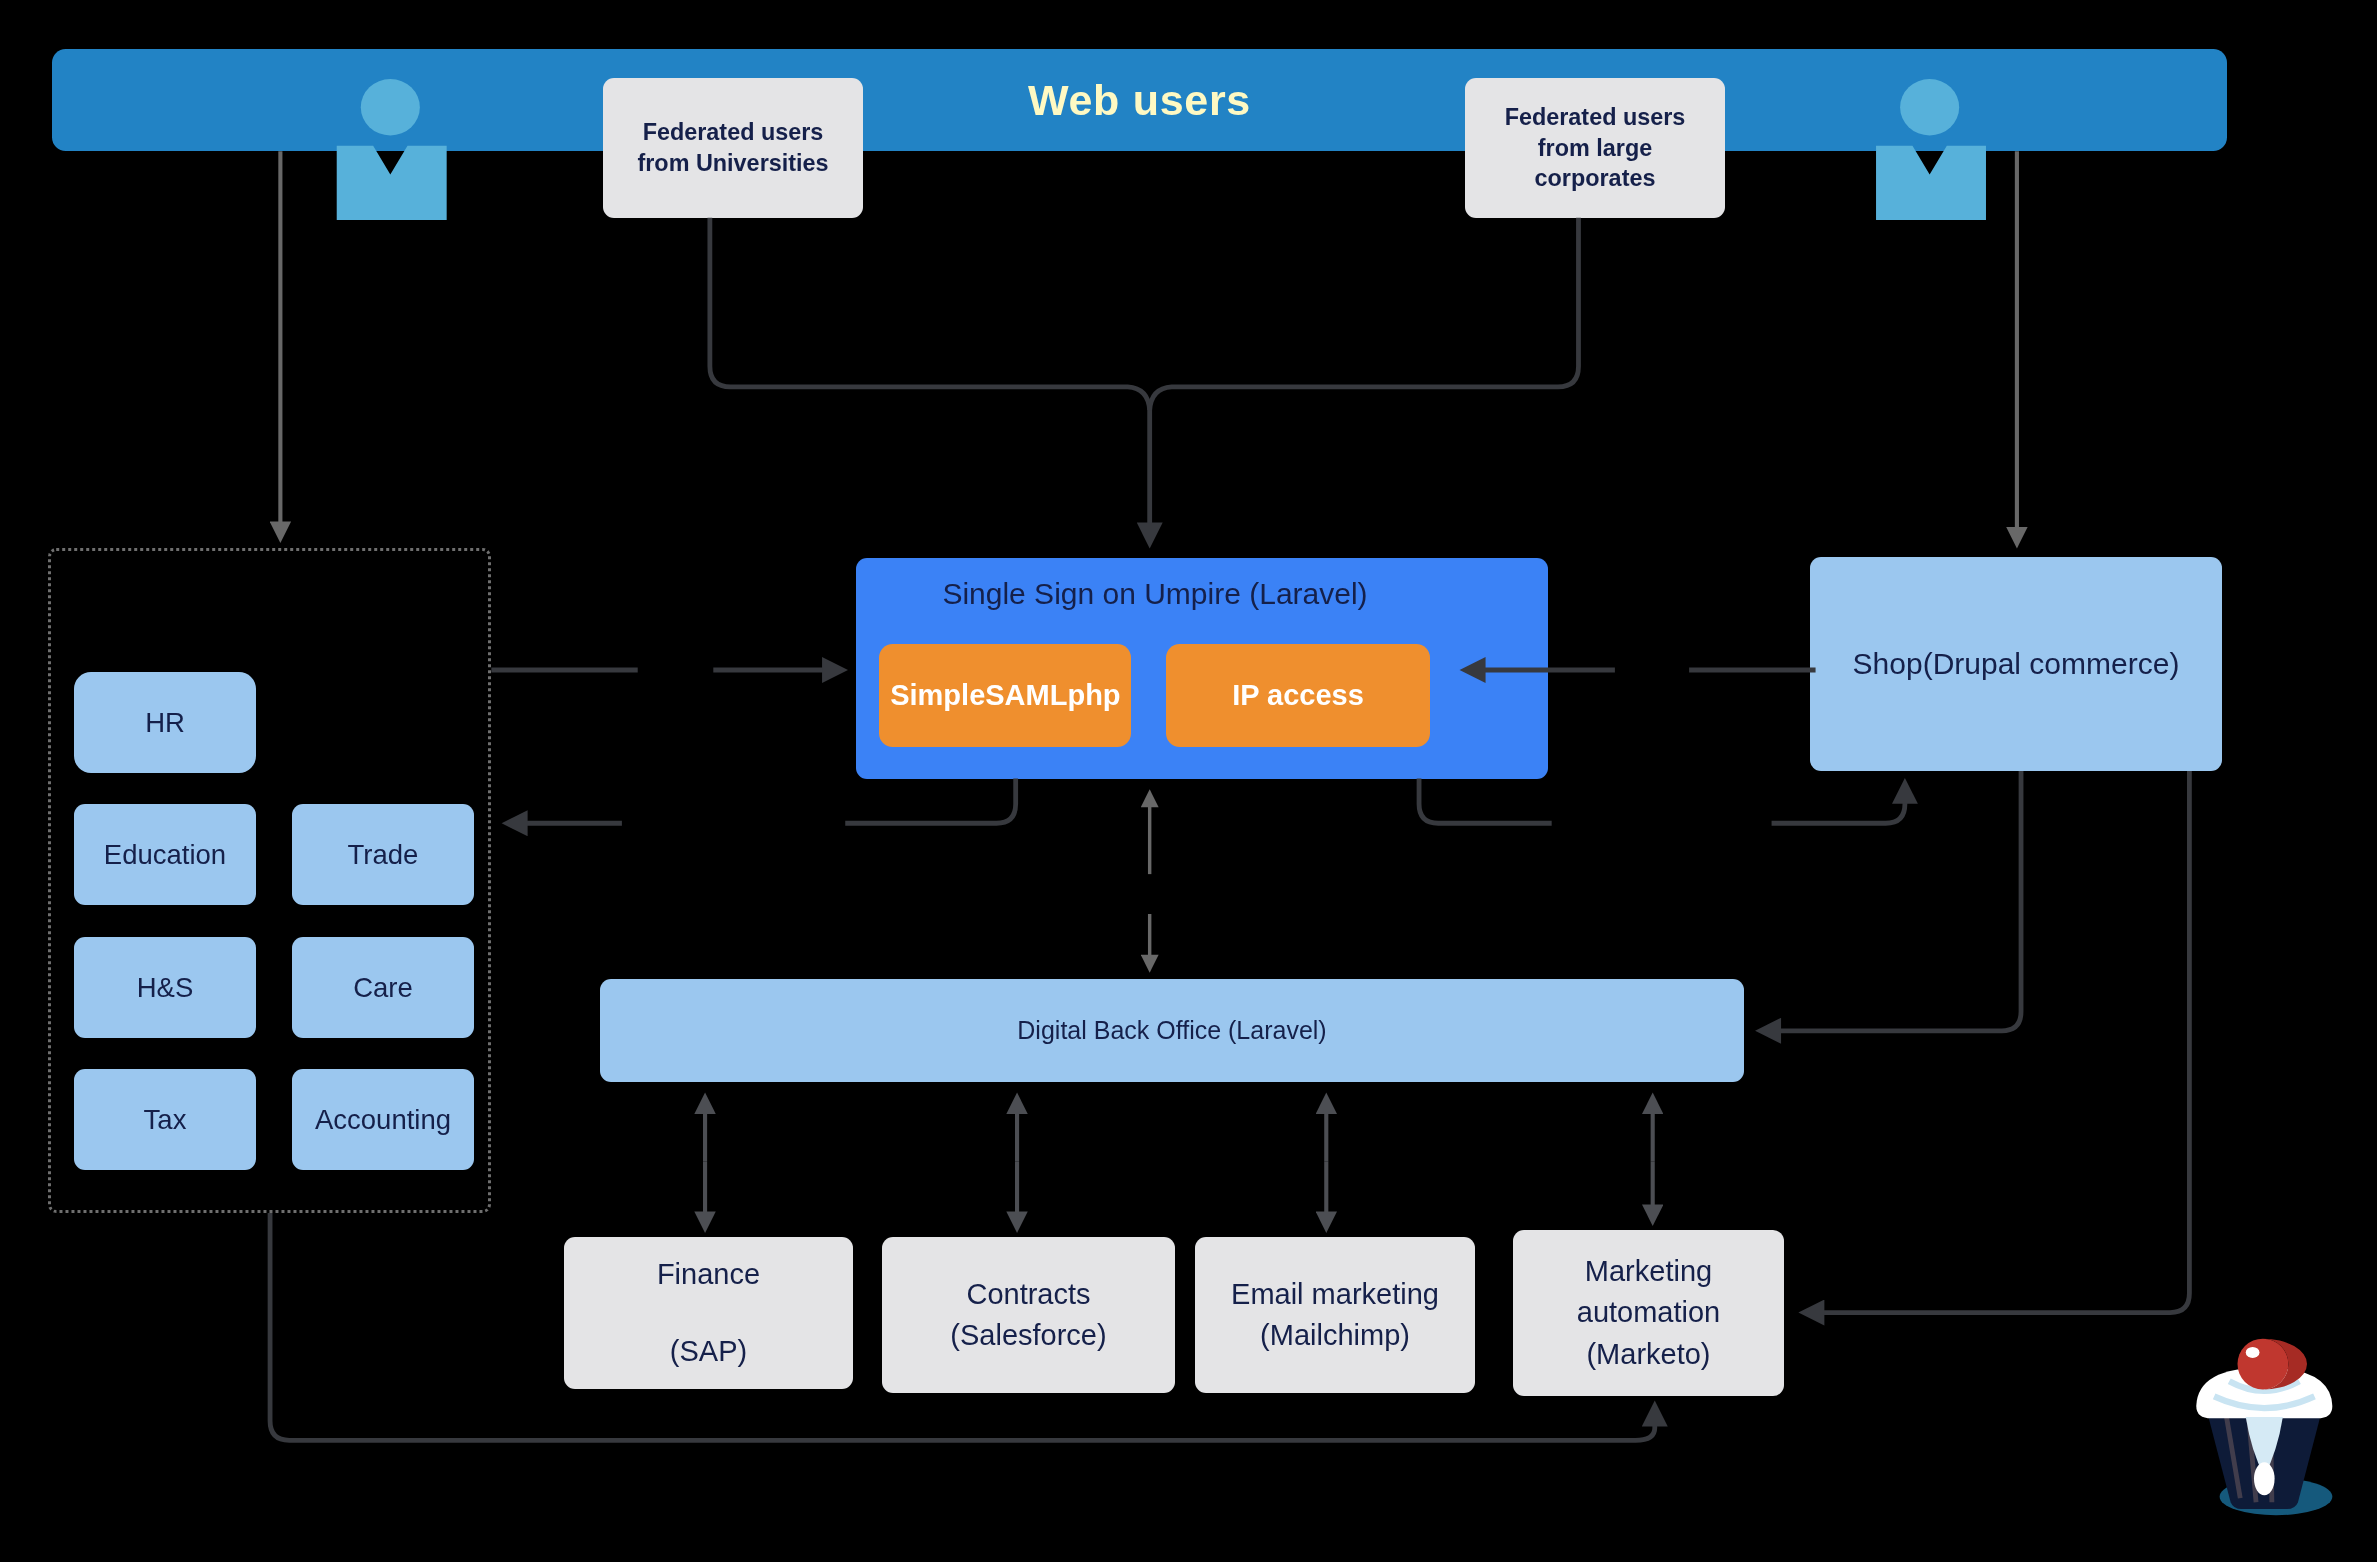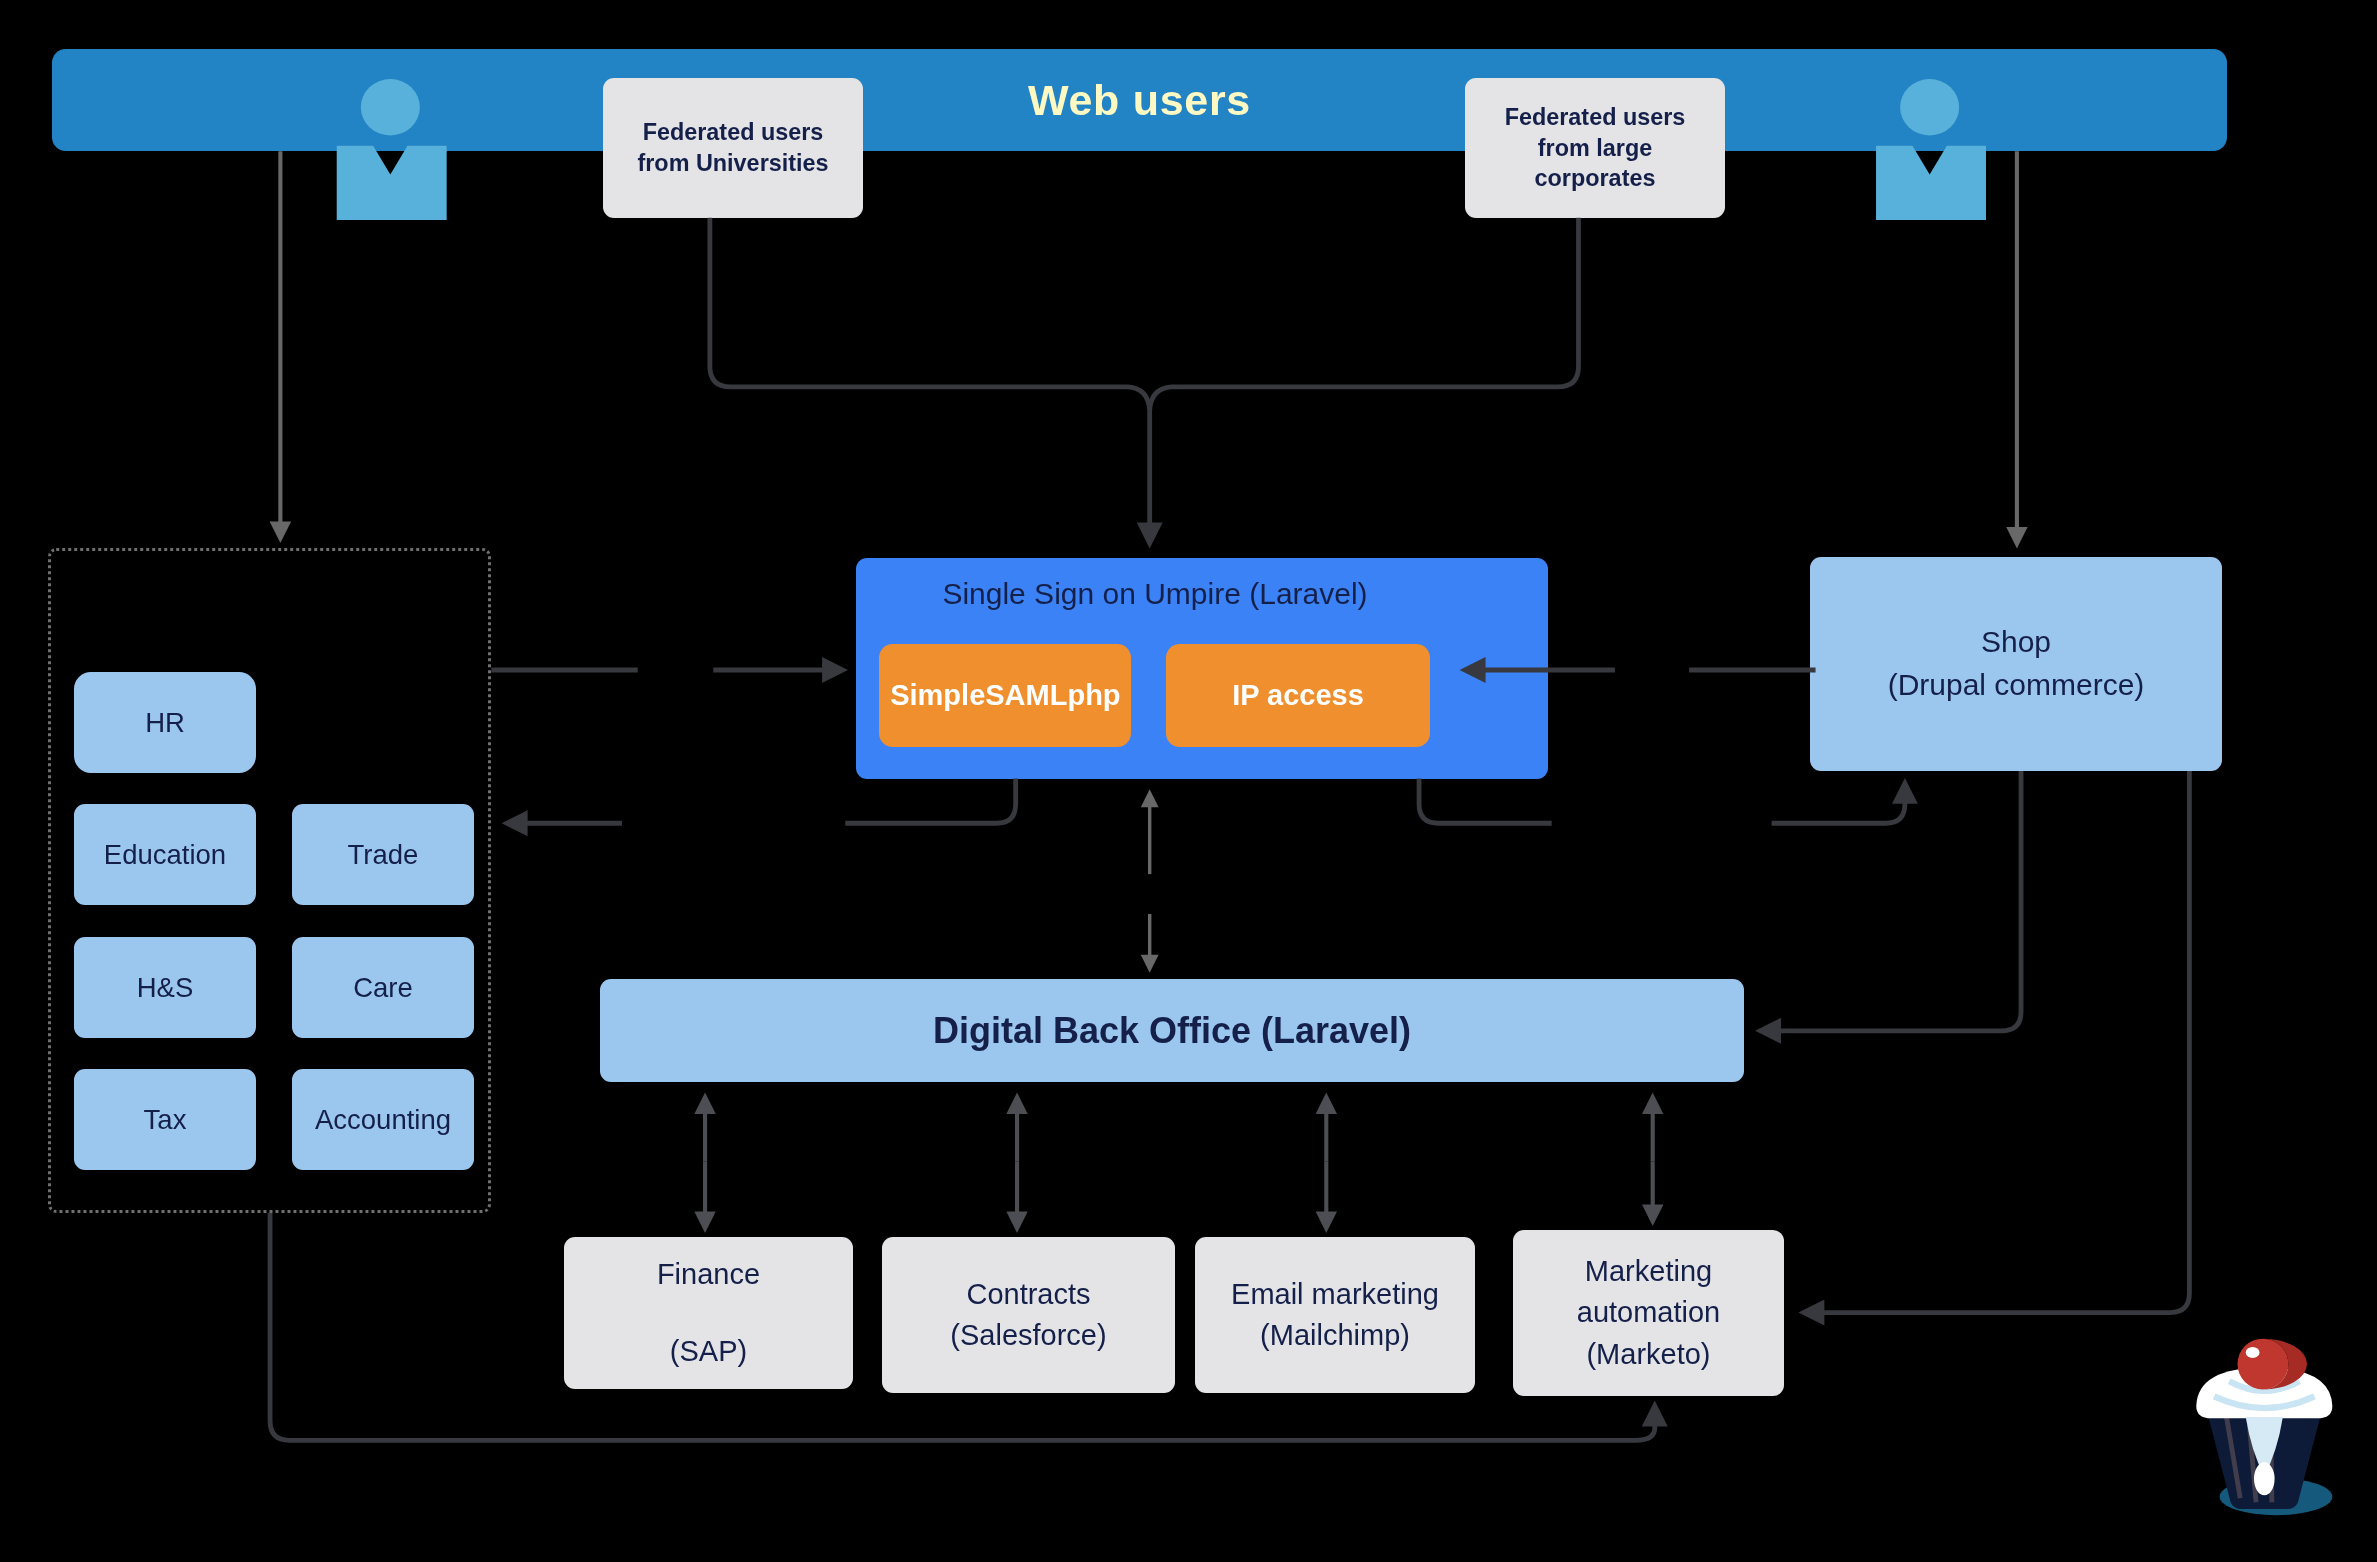--- a/index.html
+++ b/index.html
@@ -12,35 +12,35 @@
     left:52px;top:49px;width:2175px;height:102px;background:#2283c5;border-radius:13.7px;
     display:flex;align-items:center;justify-content:center;
   }
   .banner-title{color:#fef9c3;font-size:43px;font-weight:bold;letter-spacing:0.7px;}
   .gray-card{
     background:#e4e4e6;border-radius:11px;display:flex;flex-direction:column;
     align-items:center;justify-content:center;text-align:center;
   }
   .fed{width:260px;height:140px;font-size:23.4px;font-weight:bold;line-height:1.32;padding:0 20.6px;}
   .blue-box{
-    background:#9bc7ef;border-radius:11px;display:flex;flex-direction:column;
+    background:#9bc7ef;border-radius:11px;display:flex;
     align-items:center;justify-content:center;text-align:center;font-size:27.5px;
   }
   .dept{width:182px;height:101px;}
   .dotted-box{
     left:48px;top:548px;width:443px;height:665px;border:3.4px dotted #6f6f6f;border-radius:8.2px;
   }
   .sso{left:856px;top:558px;width:692px;height:221px;background:#3b82f6;border-radius:11px;}
   .sso-title{left:0;top:15px;width:598px;height:41px;line-height:41px;text-align:center;font-size:30px;}
   .module{
     background:#ef8f2e;border-radius:13.7px;display:flex;align-items:center;justify-content:center;
     color:#ffffff;font-size:29px;font-weight:bold;
   }
   .shop{left:1810px;top:557px;width:412px;height:214px;font-size:30px;line-height:1.42;}
-  .dbo{left:600px;top:979px;width:1144px;height:103px;font-size:36px;font-weight:bold;}
+  .dbo{left:600px;top:979px;width:1144px;height:103px;font-size:25px;}
   .sys{font-size:29px;line-height:1.42;padding:0 13.7px;}
   .overlay{left:0;top:0;width:2377px;height:1562px;pointer-events:none;}
 </style>
 </head>
 <body>
 
 <div class="canvas">
 
   <div class="abs banner">
     <span class="banner-title">Web users</span>

